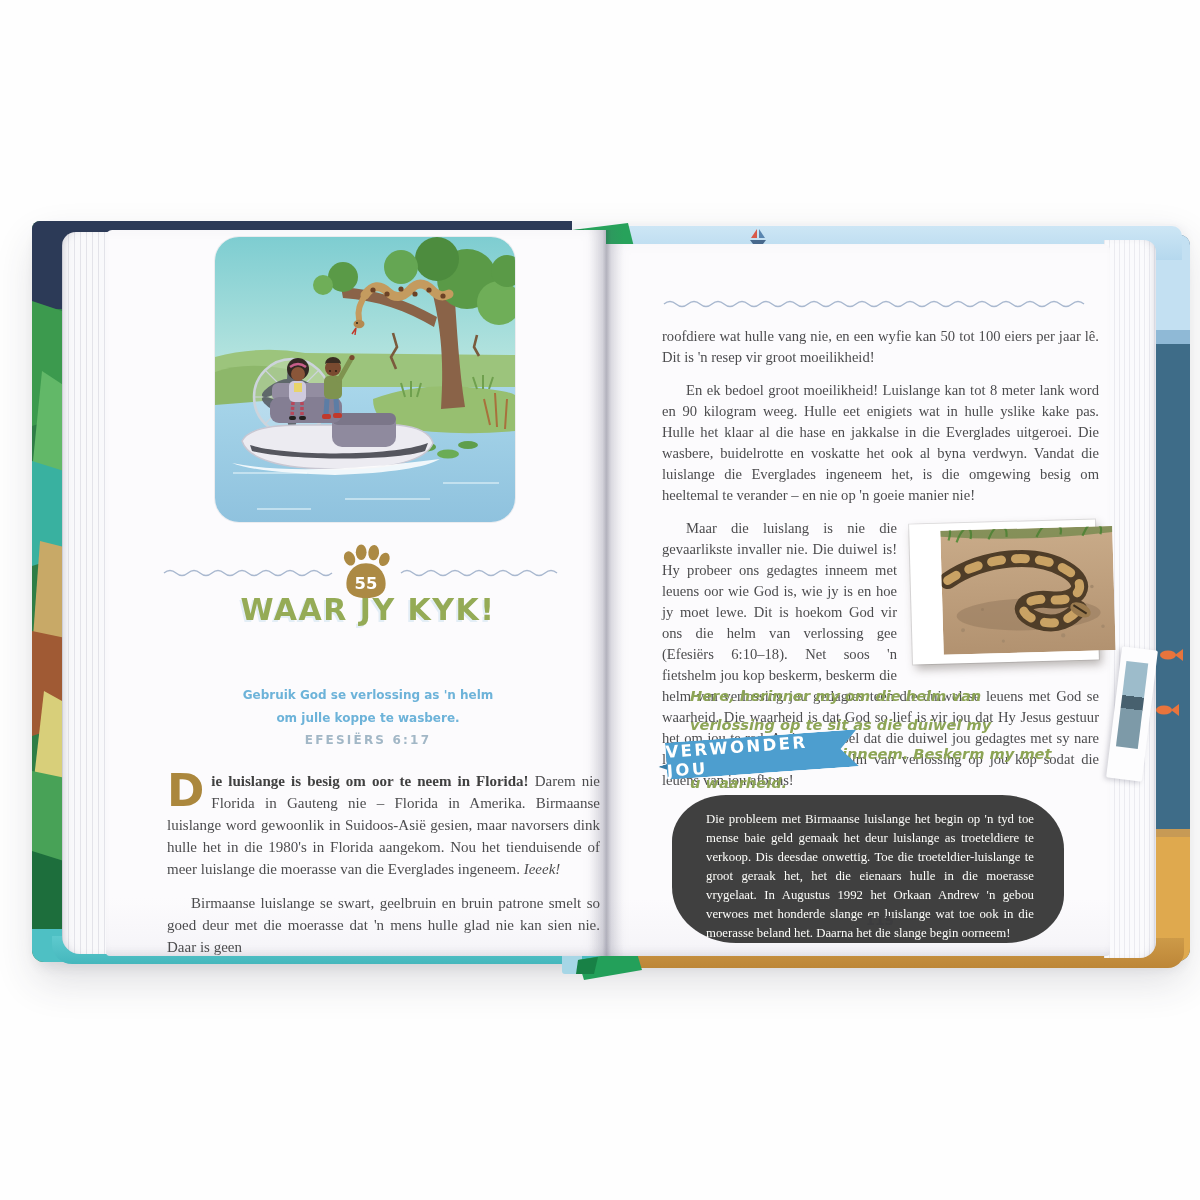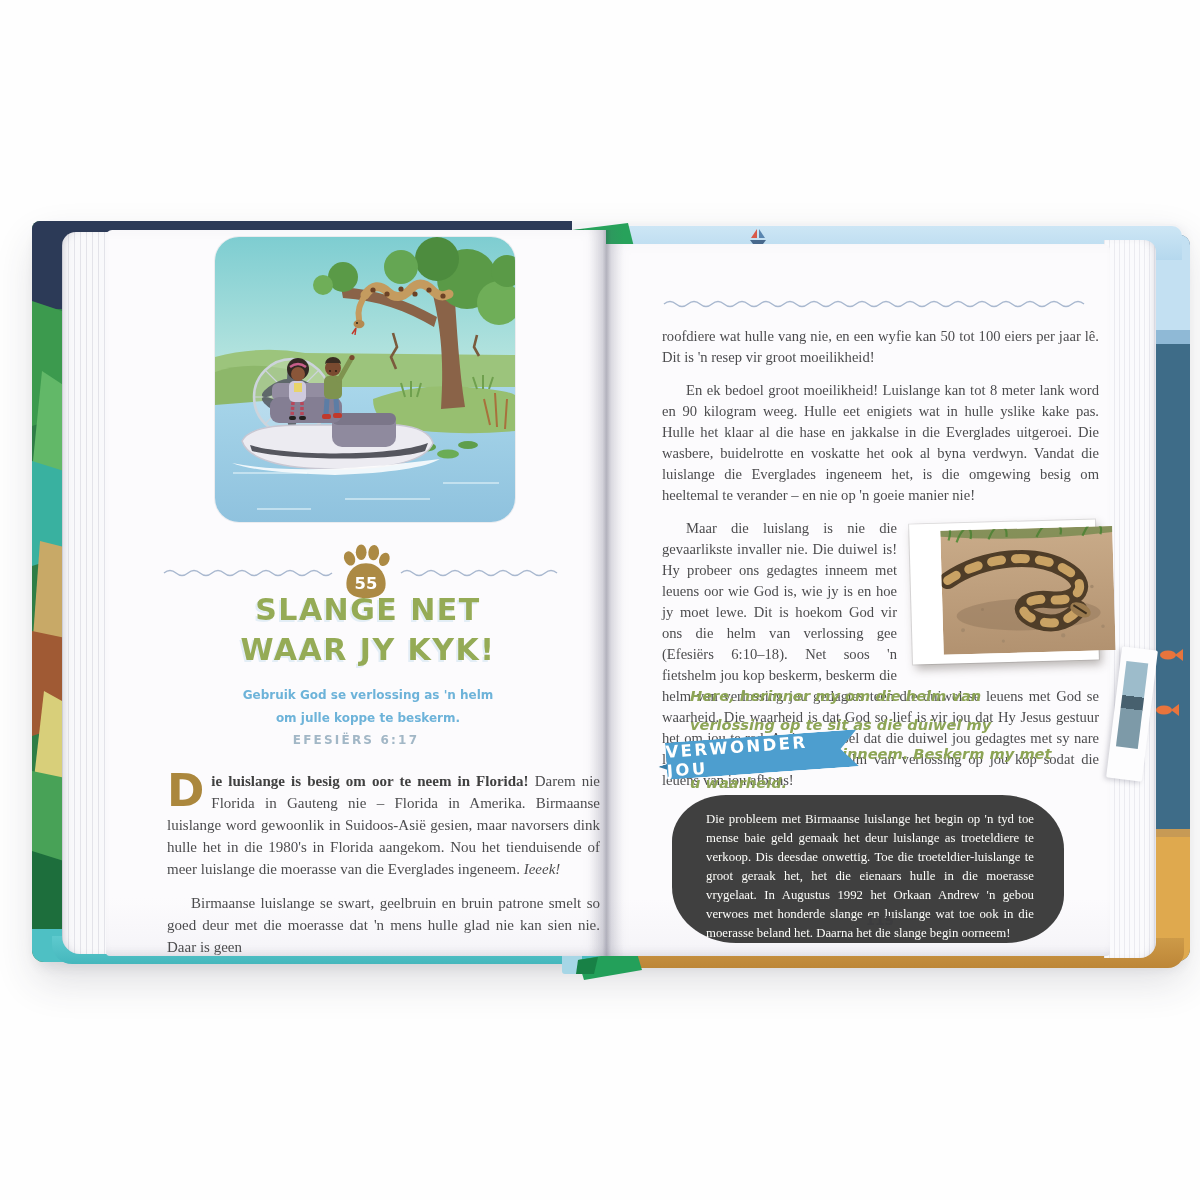--- a/index.html
+++ b/index.html
@@ -47,21 +47,21 @@
   .z5{z-index:5;}
   .illo-card{left:215px;top:237px;width:300px;height:285px;border-radius:24px;overflow:hidden;
     box-shadow:0 0 0 1px rgba(120,130,140,.12);}
   .squiggle{stroke:#a9b8cf;fill:none;stroke-width:1.4px;}
   .paw-badge{left:336px;top:544px;width:60px;height:54px;}
   .title{left:168px;top:590px;width:400px;text-align:center;
     font-family:"DejaVu Sans",sans-serif;font-weight:800;font-size:30px;line-height:40px;
     letter-spacing:1.5px;color:#95ab56;text-shadow:-2px 2px 0 rgba(140,190,225,.22);}
   .subtitle{left:168px;top:684px;width:400px;text-align:center;
     font-family:"DejaVu Sans",sans-serif;font-weight:600;font-size:12px;line-height:23px;color:#6db3d9;}
-  .verse{left:156px;top:733px;width:400px;text-align:center;
+  .verse{left:168px;top:733px;width:400px;text-align:center;
     font-family:"DejaVu Sans",sans-serif;font-weight:700;font-size:12px;letter-spacing:2.2px;color:#a2b7c6;}
   .lp-body{left:167px;top:758px;width:433px;font-size:15px;line-height:22px;text-align:justify;}
   .dropcap{float:left;font-family:"DejaVu Sans",sans-serif;font-weight:700;color:#ab873d;
     font-size:45px;line-height:38px;padding:2px 7px 0 0;}
   .gold-bold{color:#404040;font-weight:700;}
   .lp-p2{text-indent:24px;margin-top:1px;}
   .pagenum{font-family:"DejaVu Sans",sans-serif;font-weight:700;font-size:13px;color:#3c3c3e;
     text-align:center;letter-spacing:.5px;}
   .pagenum-left{left:168px;top:912px;width:400px;}
   .pagenum-right{left:662px;top:913px;width:436px;}
@@ -287,27 +287,26 @@
         <ellipse cx="25" cy="8.5" rx="5.6" ry="8"></ellipse>
         <ellipse cx="38" cy="9" rx="5.6" ry="8" transform="rotate(6 38 9)"></ellipse>
         <ellipse cx="49" cy="16" rx="5.2" ry="7.2" transform="rotate(24 49 16)"></ellipse>
         <path d="M30,20 C15,20 8,34 10,45 C12,53 20,56 30,56 C40,56 48,53 50,45 C52,34 45,20 30,20 Z"></path>
       </g>
       <text x="30" y="47" text-anchor="middle" font-family="DejaVu Sans, sans-serif" font-size="17" font-weight="bold" fill="#ffffff">55</text>
     </svg>
   </div>
 
   <div class="abs z5 title">
-    <div>SLANGE NET</div>
     <div>WAAR JY KYK!</div>
   </div>
 
   <div class="abs z5 subtitle">
     <div>Gebruik God se verlossing as 'n helm</div>
-    <div>om julle koppe te beskerm.</div>
+    <div>om julle koppe te wasbere.</div>
   </div>
 
   <div class="abs z5 verse">EFESIËRS 6:17</div>
 
   <div class="abs z5 lp-body">
     <p class="rp-p">
       <span class="dropcap">D</span><span class="gold-bold">ie luislange is besig om oor te neem in Florida!</span><span> Darem nie Florida in Gauteng nie – Florida in Amerika. Birmaanse luislange word gewoonlik in Suidoos-Asië gesien, maar navorsers dink hulle het in die 1980's in Florida aangekom. Nou het tienduisende of meer luislange die moerasse van die Everglades ingeneem. </span><i>Ieeek!</i>
     </p>
     <p class="rp-p lp-p2">Birmaanse luislange se swart, geelbruin en bruin patrone smelt so goed deur met die moerasse dat 'n mens hulle glad nie kan sien nie. Daar is geen</p>
   </div>

